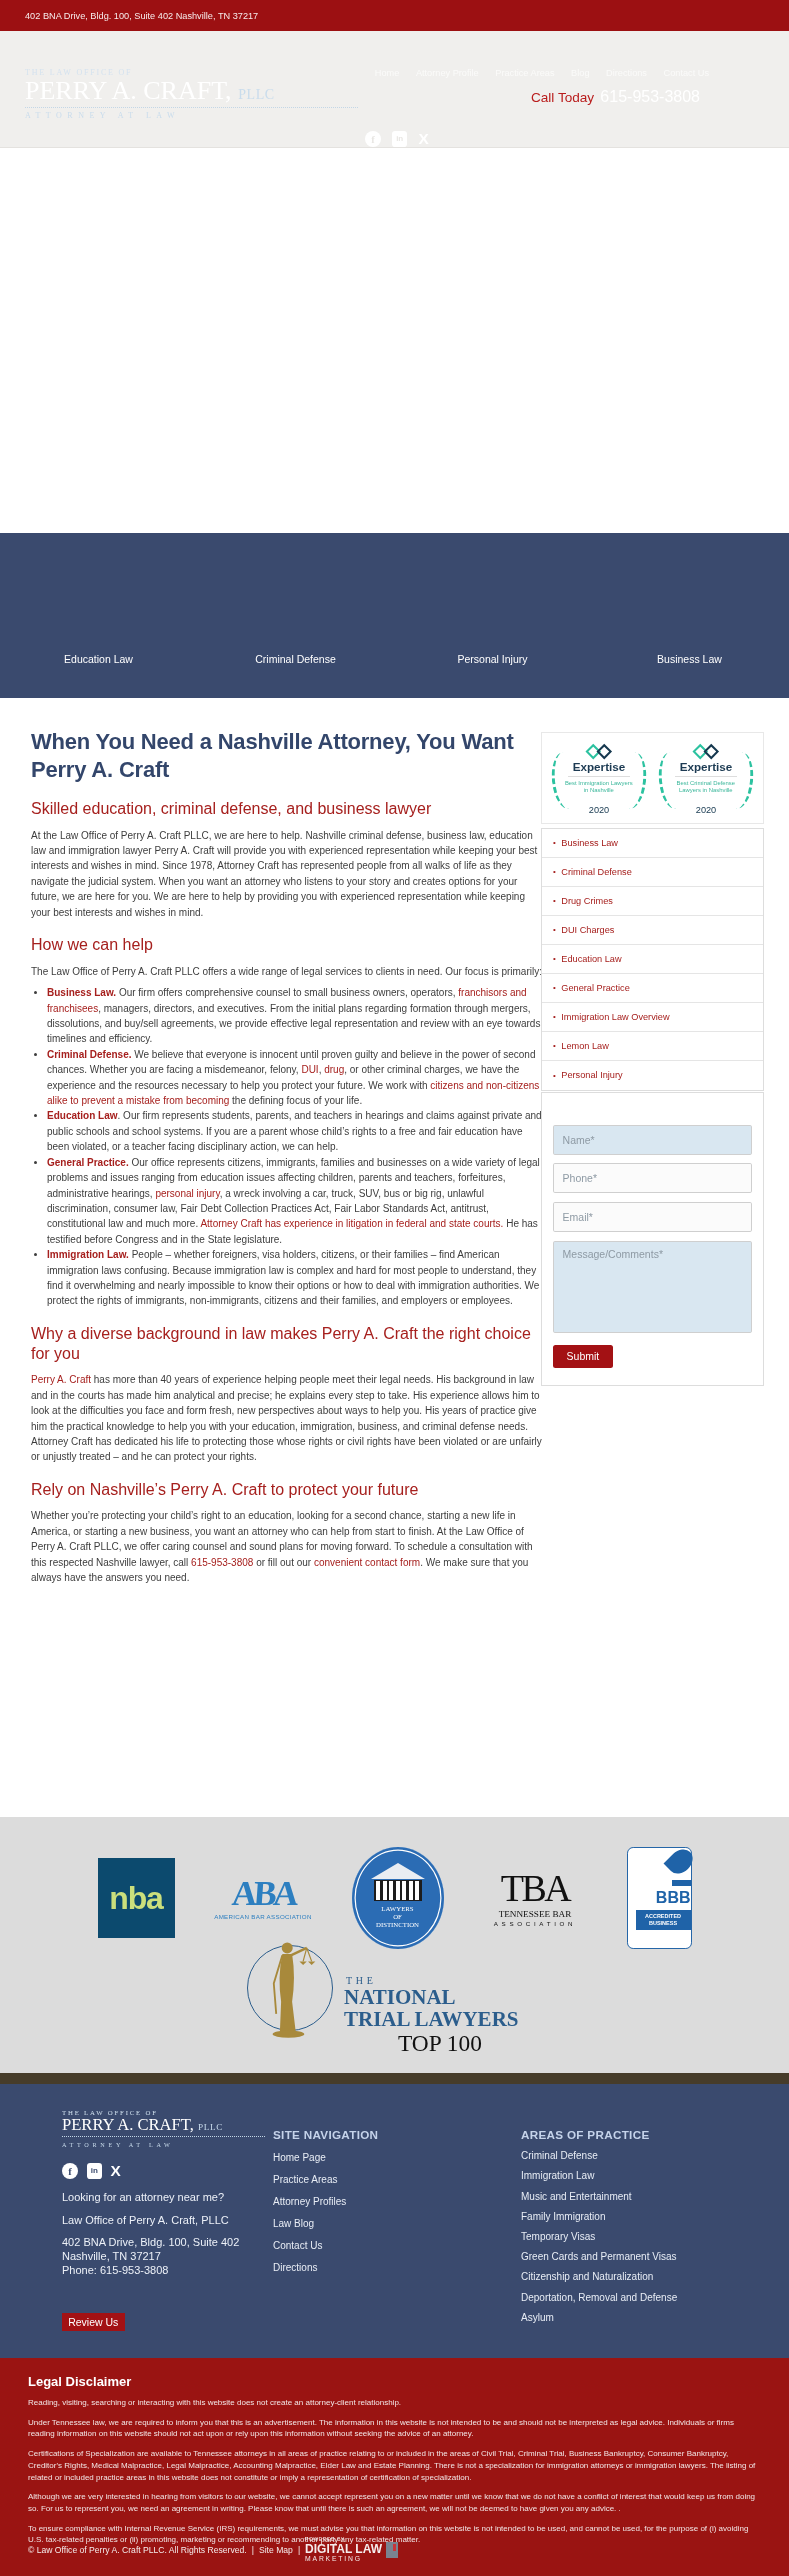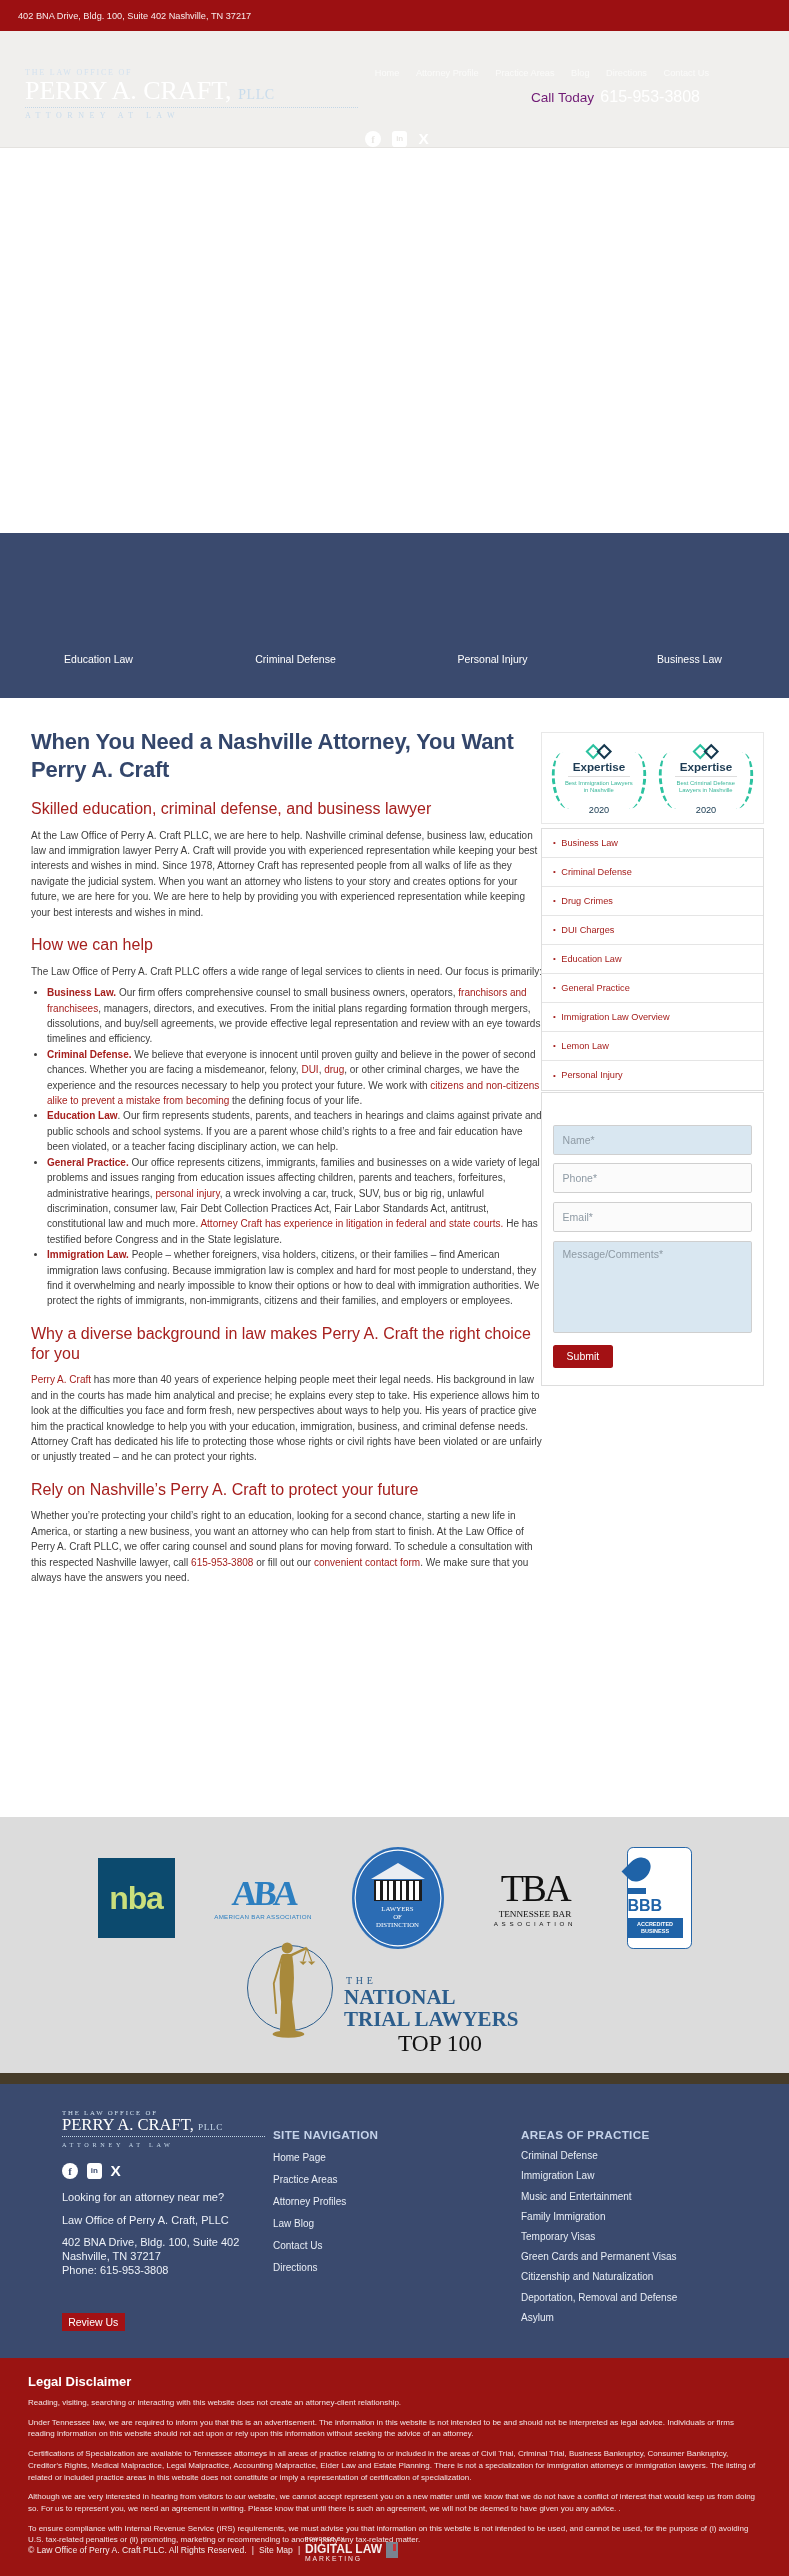--- a/index.html
+++ b/index.html
@@ -3,35 +3,35 @@
 <meta charset="utf-8">
 <style>
   html,body{margin:0;padding:0;background:#fff;}
   *{box-sizing:border-box;}
   body{font-family:"Liberation Sans", sans-serif;}
   .page{position:relative;width:789px;height:2576px;background:#fff;overflow:hidden;}
   .abs{position:absolute;}
 
   
   #topbar{left:0;top:0;width:789px;height:31px;background:#9C1012;color:#F7ECEC;
-          display:flex;align-items:center;padding-left:18px;font-size:9.2px;}
+          display:flex;align-items:center;padding-left:25px;font-size:9.2px;}
 
   
   #header{left:0;top:31px;width:789px;height:117px;background:#F0EFED;border-bottom:0.6px solid #E4E2DF;}
   .logo{font-family:"Liberation Serif", serif;}
   .logo .lo-line1{font-size:8px;letter-spacing:1.8px;color:#D4E2EF;}
   .logo .lo-name{font-size:26px;color:#FFFFFF;line-height:1.05;}
   .logo .lo-suffix{font-size:14px;color:#C9DCEC;letter-spacing:0.6px;}
   .logo .lo-dots{border-bottom:1.2px dotted #C3D6E6;margin:2.5px 0 3.7px 0;}
   .logo .lo-line3{font-size:8px;letter-spacing:5.5px;color:#C9DCEC;}
   #header .logo{position:absolute;left:25px;top:37px;width:333px;}
   #header nav{position:absolute;right:80px;top:37px;display:flex;gap:16.6px;font-size:9.2px;}
   #header nav a{color:#FBFBFA;text-decoration:none;}
   .callline{position:absolute;right:89px;top:57px;display:flex;align-items:baseline;gap:6.2px;}
-  .callline .call-label{color:#701a75;font-size:13.6px;}
+  .callline .call-label{color:#b91c1c;font-size:13.6px;}
   .callline .call-phone{color:#FFFFFF;font-size:16px;}
   .socialrow{display:flex;gap:11px;align-items:center;}
   #header .socialrow{position:absolute;left:365px;top:100px;}
   .icon-disc{width:16px;height:16px;border-radius:50%;background:#fff;color:#E8E6E3;
              display:flex;align-items:center;justify-content:center;font-weight:bold;
              font-family:"Liberation Serif",serif;font-size:10.5px;}
   .icon-sq{width:15.4px;height:15.4px;border-radius:3.1px;background:#fff;color:#E8E6E3;
            display:flex;align-items:center;justify-content:center;font-weight:bold;font-size:8px;}
   .icon-x{color:#fff;font-size:15.4px;font-weight:bold;line-height:1;}
   #footer .icon-disc{color:#3A4A6E;}
@@ -105,21 +105,21 @@
                 border-bottom:16px solid #E9EDF2;}
   .lod-cols{width:48px;height:21px;background:#1d1d1d;display:flex;gap:2.5px;padding:1.2px 2.5px;margin-top:1.2px;}
   .lod-cols i{flex:1;background:#fff;}
   .lod-text{color:#fff;font-size:6.8px;line-height:8px;text-align:center;margin-top:3.7px;
             font-family:"Liberation Serif",serif;}
   .tba-box{width:111px;text-align:center;color:#111;}
   .tba-big{font-family:"Liberation Serif",serif;font-size:38px;line-height:1;letter-spacing:-2.5px;}
   .tba-sub1{font-family:"Liberation Serif",serif;font-size:9.2px;margin-top:1.2px;}
   .tba-sub2{font-size:6.2px;letter-spacing:3.7px;margin-top:1.2px;}
   .bbb-box{width:65px;height:102px;background:#fff;border-radius:6.2px;border:0.6px solid #2566A8;
-           display:flex;flex-direction:column;align-items:flex-start;padding-top:8px;}
+           display:flex;flex-direction:column;align-items:flex-end;padding-top:0;}
   .bbb-flame{width:21px;height:27px;background:#1F63A8;border-radius:50% 50% 50% 0;transform:rotate(45deg);}
   .bbb-base{width:18.5px;height:6.2px;background:#1F63A8;margin-top:5px;}
   .bbb-text{color:#1F63A8;font-size:16px;font-weight:bold;margin-top:2.5px;}
   .bbb-bar{margin-top:3.7px;background:#1F63A8;color:#fff;font-size:5.5px;font-weight:bold;text-align:center;
            width:55px;padding:3.1px 0;line-height:6.8px;}
   .ntl{position:absolute;left:247px;top:128px;width:321px;height:105px;}
   .ntl-ring{position:absolute;left:0;top:0;width:86px;height:86px;border:1.8px double #2B5D8C;border-radius:50%;}
   .ntl-statue{position:absolute;left:17.3px;top:-5px;}
   .ntl-the{position:absolute;left:99px;top:30px;font-size:10px;letter-spacing:3.7px;color:#2B5D8C;
            font-family:"Liberation Serif",serif;}

